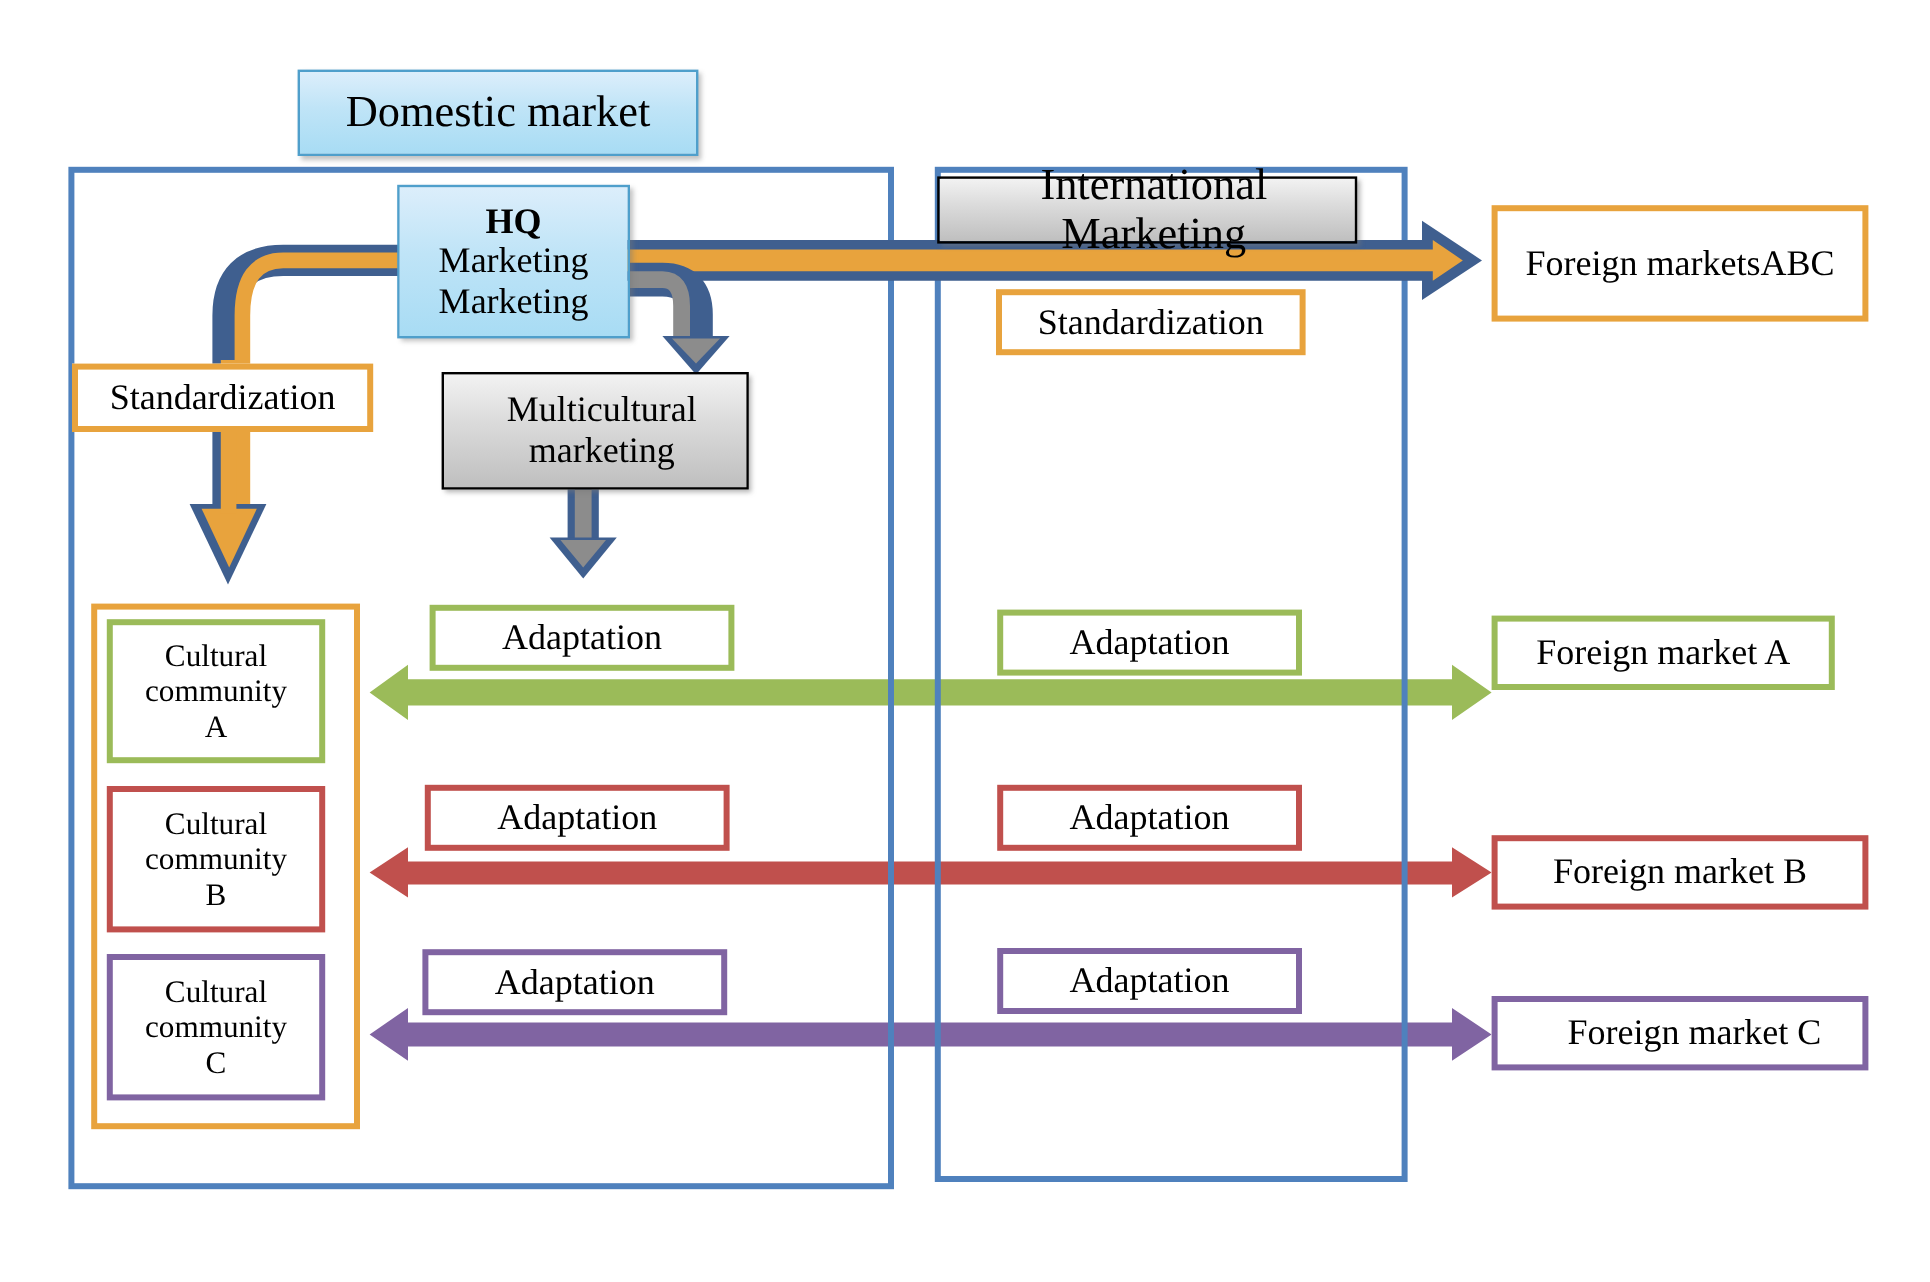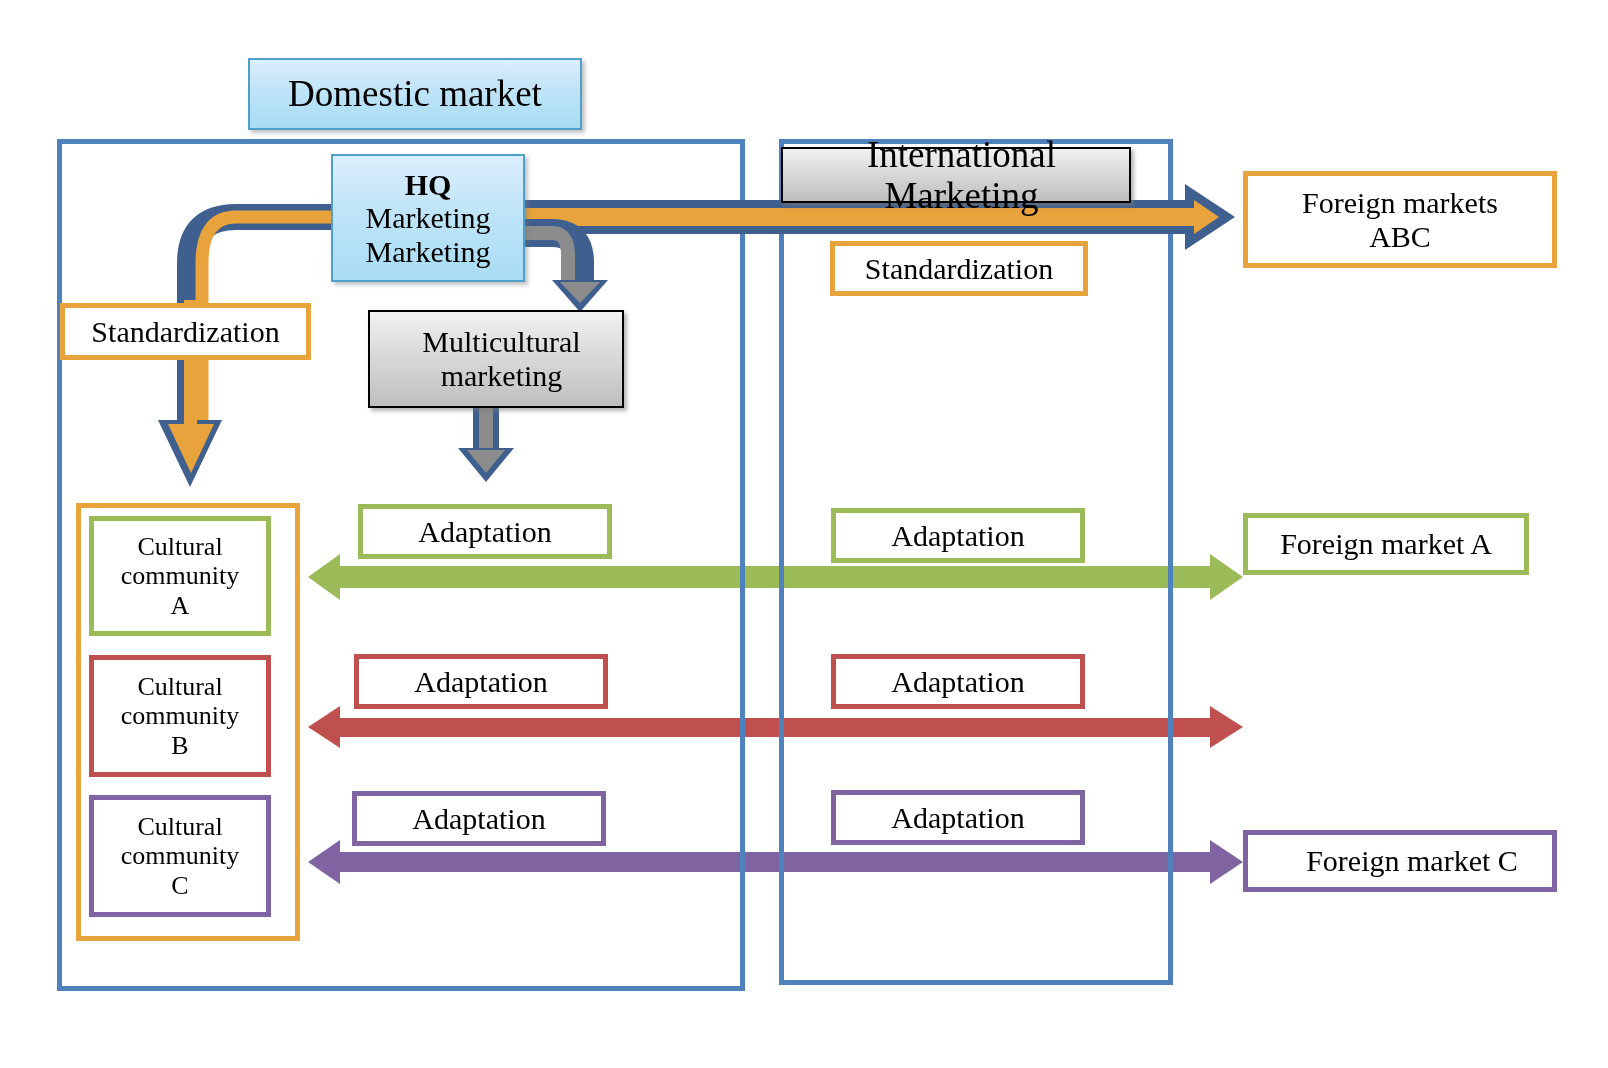--- a/index.html
+++ b/index.html
@@ -164,27 +164,30 @@
   <div class="abs box bd-green t30 z6" style="left:831px;top:508px;width:254px;height:55px;">
     <span>Adaptation</span>
   </div>
   <div class="abs box bd-red t30 z6" style="left:831px;top:654px;width:254px;height:55px;">
     <span>Adaptation</span>
   </div>
   <div class="abs box bd-purple t30 z6" style="left:831px;top:790px;width:254px;height:55px;">
     <span>Adaptation</span>
   </div>
 
-  <div class="abs box bd-orange t30 z6" style="left:1243px;top:171px;width:314px;height:97px;flex-direction:column;">
+  <div class="abs box bd-orange t30 z6" style="left:1243px;top:171px;width:314px;height:97px;flex-direction:row;">
     <span>Foreign markets</span>
     <span>ABC</span>
   </div>
 
   <div class="abs box bd-green t30 z6" style="left:1243px;top:513px;width:286px;height:62px;">
     <span>Foreign market A</span>
   </div>
 
+  <div class="abs box bd-red t30 z6" style="left:1243px;top:696px;width:314px;height:62px;">
+    <span>Foreign market B</span>
+  </div>
 
   <div class="abs box bd-purple t30 z6" style="left:1243px;top:830px;width:314px;height:62px;padding-left:24px;">
     <span>Foreign market C</span>
   </div>
 
 </div>
 
 </body></html>

